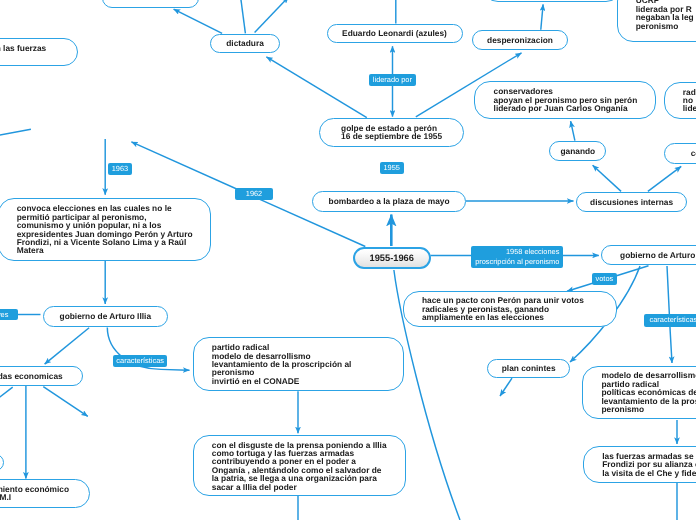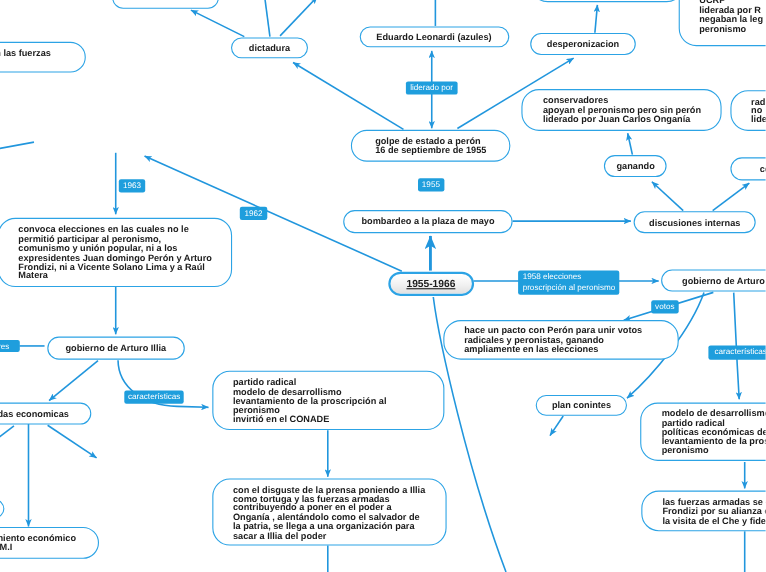--- a/index.html
+++ b/index.html
@@ -11,25 +11,25 @@
   #edges{position:absolute;left:0;top:0;width:696px;height:520px;z-index:1;}
   .node{position:absolute;box-sizing:border-box;
         border:1.5px solid #2ca3e5;border-radius:16px;background:#fff;
         color:#1c1c1c;font-weight:bold;font-size:8.35px;line-height:8.4px;
         display:flex;align-items:center;white-space:pre;z-index:2;
         }
   .node>span{display:block;padding:0 18.2px;}
   .node.ctr{justify-content:center;}
   .root{border:2.2px solid #2ca3e5;
         background:linear-gradient(to bottom,#ffffff 0%,#fbfbfb 22%,#ededed 66%,#e1e1e1 100%);
-        font-size:9.3px;color:#1c1c1c;z-index:4;text-decoration:underline;}
+        font-size:9.3px;color:#1c1c1c;z-index:4;}
   .lbl{position:absolute;background:#1f9edd;color:#ffffff;border-radius:2px;
        font-size:7.4px;line-height:9.6px;font-weight:normal;
        white-space:pre;box-sizing:border-box;z-index:3;
-       display:flex;align-items:center;justify-content:center;
+       display:flex;align-items:center;justify-content:center;text-align:right;
        }
   .lbl>span{display:block;}
 </style>
 </head>
 <body>
 
 <div id="stage">
 <svg id="edges" viewBox="0 0 696 520" xmlns="http://www.w3.org/2000/svg">
   <defs>
     <marker id="ah" viewBox="0 0 10 8.4" refX="9.6" refY="4.2" markerWidth="4.8" markerHeight="4.03" orient="auto-start-reverse" markerUnits="strokeWidth">
@@ -71,21 +71,21 @@
   <path d="M677 420 L677 444" marker-end="url(#ah)"></path>
   <path d="M677 483 L677 520"></path>
   </g>
 </svg>
   <div class="node ctr" style="left:102.1px;top:-12.5px;width:97px;height:20px"><span></span></div>
   <div class="node" style="left:-62px;top:38.3px;width:139.5px;height:28.2px"><span>division en las fuerzas
 armadas</span></div>
   <div class="node ctr" style="left:210px;top:33.8px;width:70px;height:19.2px"><span>dictadura</span></div>
   <div class="node ctr" style="left:326.5px;top:23.9px;width:136px;height:19.4px"><span>Eduardo Leonardi (azules)</span></div>
   <div class="node ctr" style="left:482px;top:-30px;width:140px;height:32px"><span></span></div>
-  <div class="node ctr" style="left:482px;top:30.2px;width:96px;height:19.5px"><span>desperonizacion</span></div>
+  <div class="node ctr" style="left:472px;top:30.2px;width:96px;height:19.5px"><span>desperonizacion</span></div>
   <div class="node" style="left:616.5px;top:-15.4px;width:120px;height:57px"><span>UCRP
 liderada por R
 negaban la leg
 peronismo</span></div>
   <div class="node ctr" style="left:319.3px;top:117.8px;width:144.6px;height:28.9px"><span>golpe de estado a perón
 16 de septiembre de 1955</span></div>
   <div class="node" style="left:474.4px;top:80.9px;width:181.6px;height:38px"><span>conservadores
 apoyan el peronismo pero sin perón
 liderado por Juan Carlos Onganía</span></div>
   <div class="node" style="left:663.6px;top:81.8px;width:110px;height:36.8px"><span>rad
@@ -126,21 +126,21 @@
 Onganía , alentándolo como el salvador de
 la patria, se llega a una organización para
 sacar a Illia del poder</span></div>
   <div class="node" style="left:-43.3px;top:478.8px;width:133.3px;height:29.2px"><span>crecimiento económico
 con F.M.I</span></div>
   <div class="node" style="left:583px;top:446.3px;width:130px;height:36.7px"><span>las fuerzas armadas se oponen a
 Frondizi por su alianza con Perón y
 la visita de el Che y fidel</span></div>
   <div class="lbl" style="left:368.9px;top:74.4px;width:47px;height:11.7px"><span>liderado por</span></div>
   <div class="lbl" style="left:108px;top:162.9px;width:23.9px;height:11.9px"><span>1963</span></div>
-  <div class="lbl" style="left:218px;top:188.1px;width:25px;height:11.7px"><span>1962</span></div>
+  <div class="lbl" style="left:235px;top:188.1px;width:38px;height:11.7px"><span>1962</span></div>
   <div class="lbl" style="left:379.7px;top:161.7px;width:24.1px;height:12.1px"><span>1955</span></div>
   <div class="lbl" style="left:471.2px;top:245.6px;width:92.1px;height:22.6px"><span>1958 elecciones
 proscripción al peronismo</span></div>
   <div class="lbl" style="left:591.6px;top:272.6px;width:25.6px;height:12.2px"><span>votos</span></div>
   <div class="lbl" style="left:644.4px;top:314px;width:58px;height:12.5px"><span>características</span></div>
   <div class="lbl" style="left:113.1px;top:355.2px;width:54.2px;height:11.8px"><span>características</span></div>
   <div class="lbl" style="left:-18px;top:308.6px;width:35.6px;height:11.8px"><span>leyes</span></div>
 </div>
 
 </body></html>

